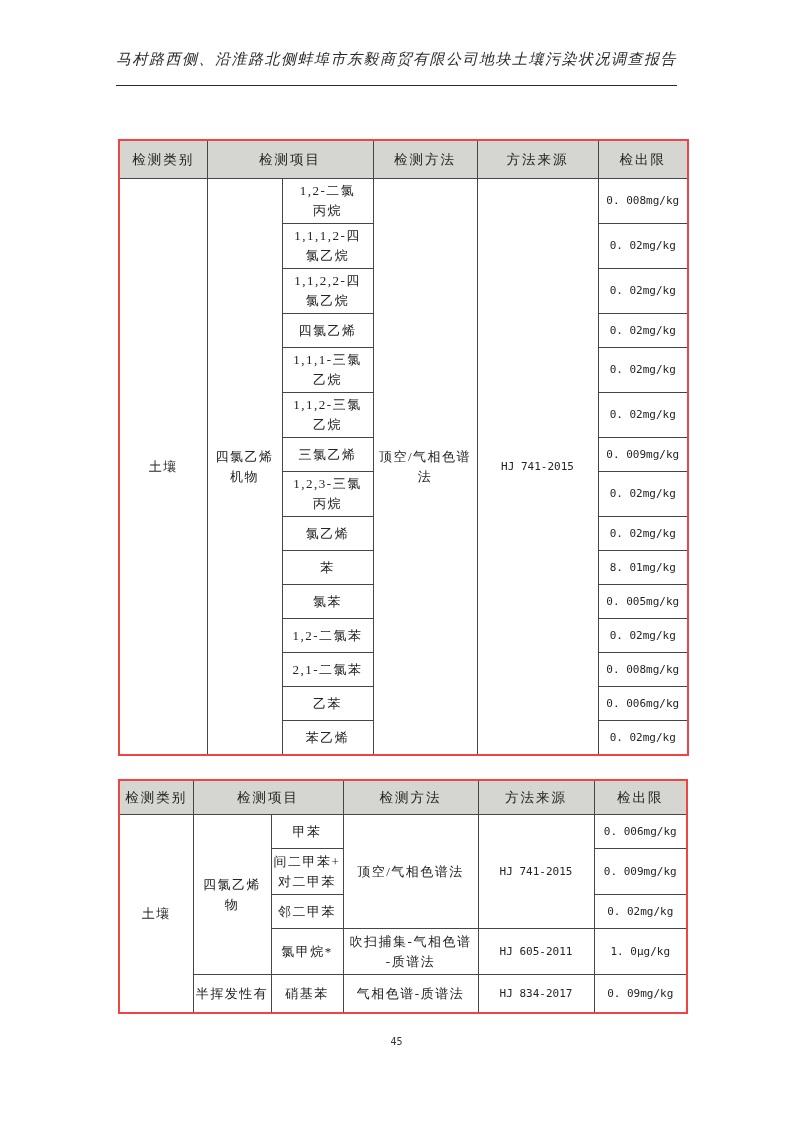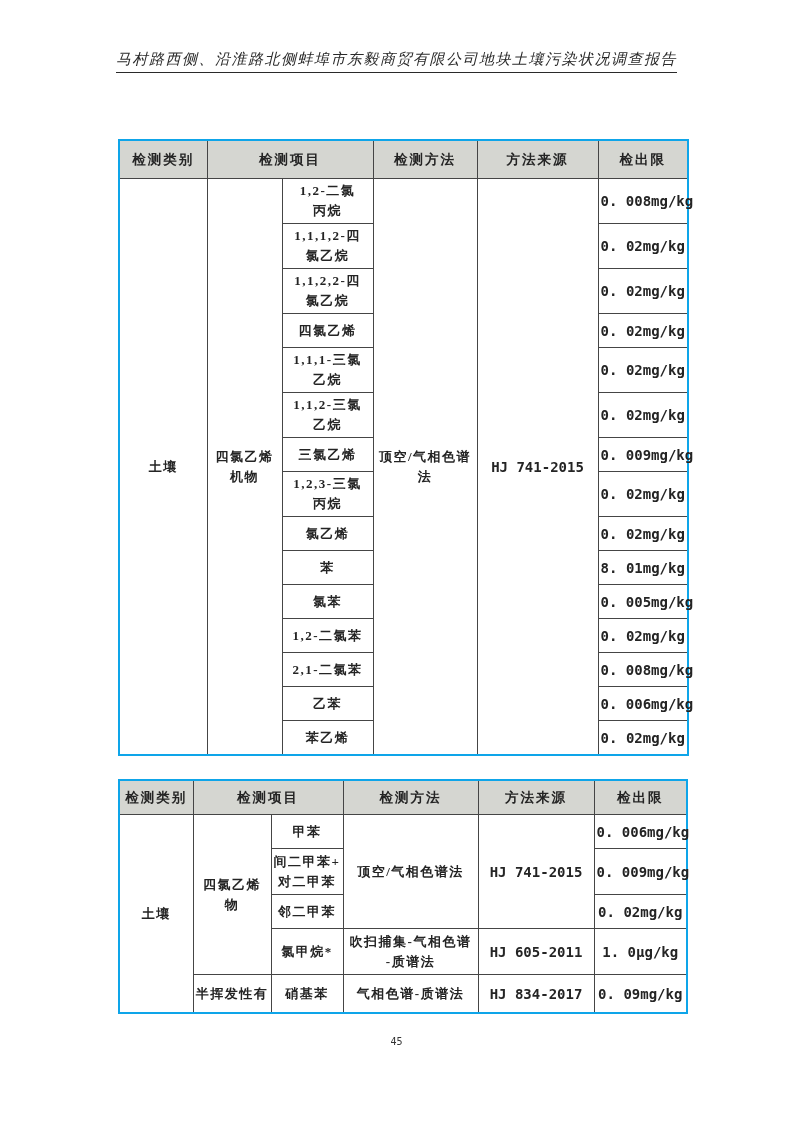--- a/index.html
+++ b/index.html
@@ -18,32 +18,31 @@
     position:absolute;top:50px;left:0;width:793px;
     text-align:center;
   }
   .doc-title{
     display:inline-block;
     font-style:italic;
     font-size:15px;
     letter-spacing:1.5px;
     color:#2a2a2a;
     border-bottom:1.5px solid #2a2a2a;
-    padding-bottom:3px;
+    padding-bottom:16px;
     white-space:nowrap;
   }
 
   
   table.t{
     border-collapse:collapse;
     table-layout:fixed;
     position:absolute;
     left:118px;
-    border:2px solid #0ea5e9;
-    font-weight:bold;
+    border:2px solid #ef4444;
   }
   table.t1{top:139px;width:569px;}
   table.t2{top:779px;width:568px;}
   .t td{
     border:1.5px solid #454545;
     text-align:center;
     vertical-align:middle;
     padding:0 2px;
     font-size:13px;
     letter-spacing:1.5px;
@@ -51,21 +50,21 @@
     line-height:20px;
     color:#242424;
   }
   .t tr.hdr td{
     background:#d5d6d1;
     letter-spacing:2px;
     font-size:13.5px;
   }
   .t td.lat{
     font-family:"DejaVu Sans Mono","Liberation Mono",monospace;
-    font-size:14px;
+    font-size:11px;
     letter-spacing:0;
     white-space:nowrap;
   }
   
   tr.h37 td{height:37px;}
   tr.h33 td{height:33px;}
   tr.h44 td{height:44px;}
   tr.h45 td{height:45px;}
 
   

